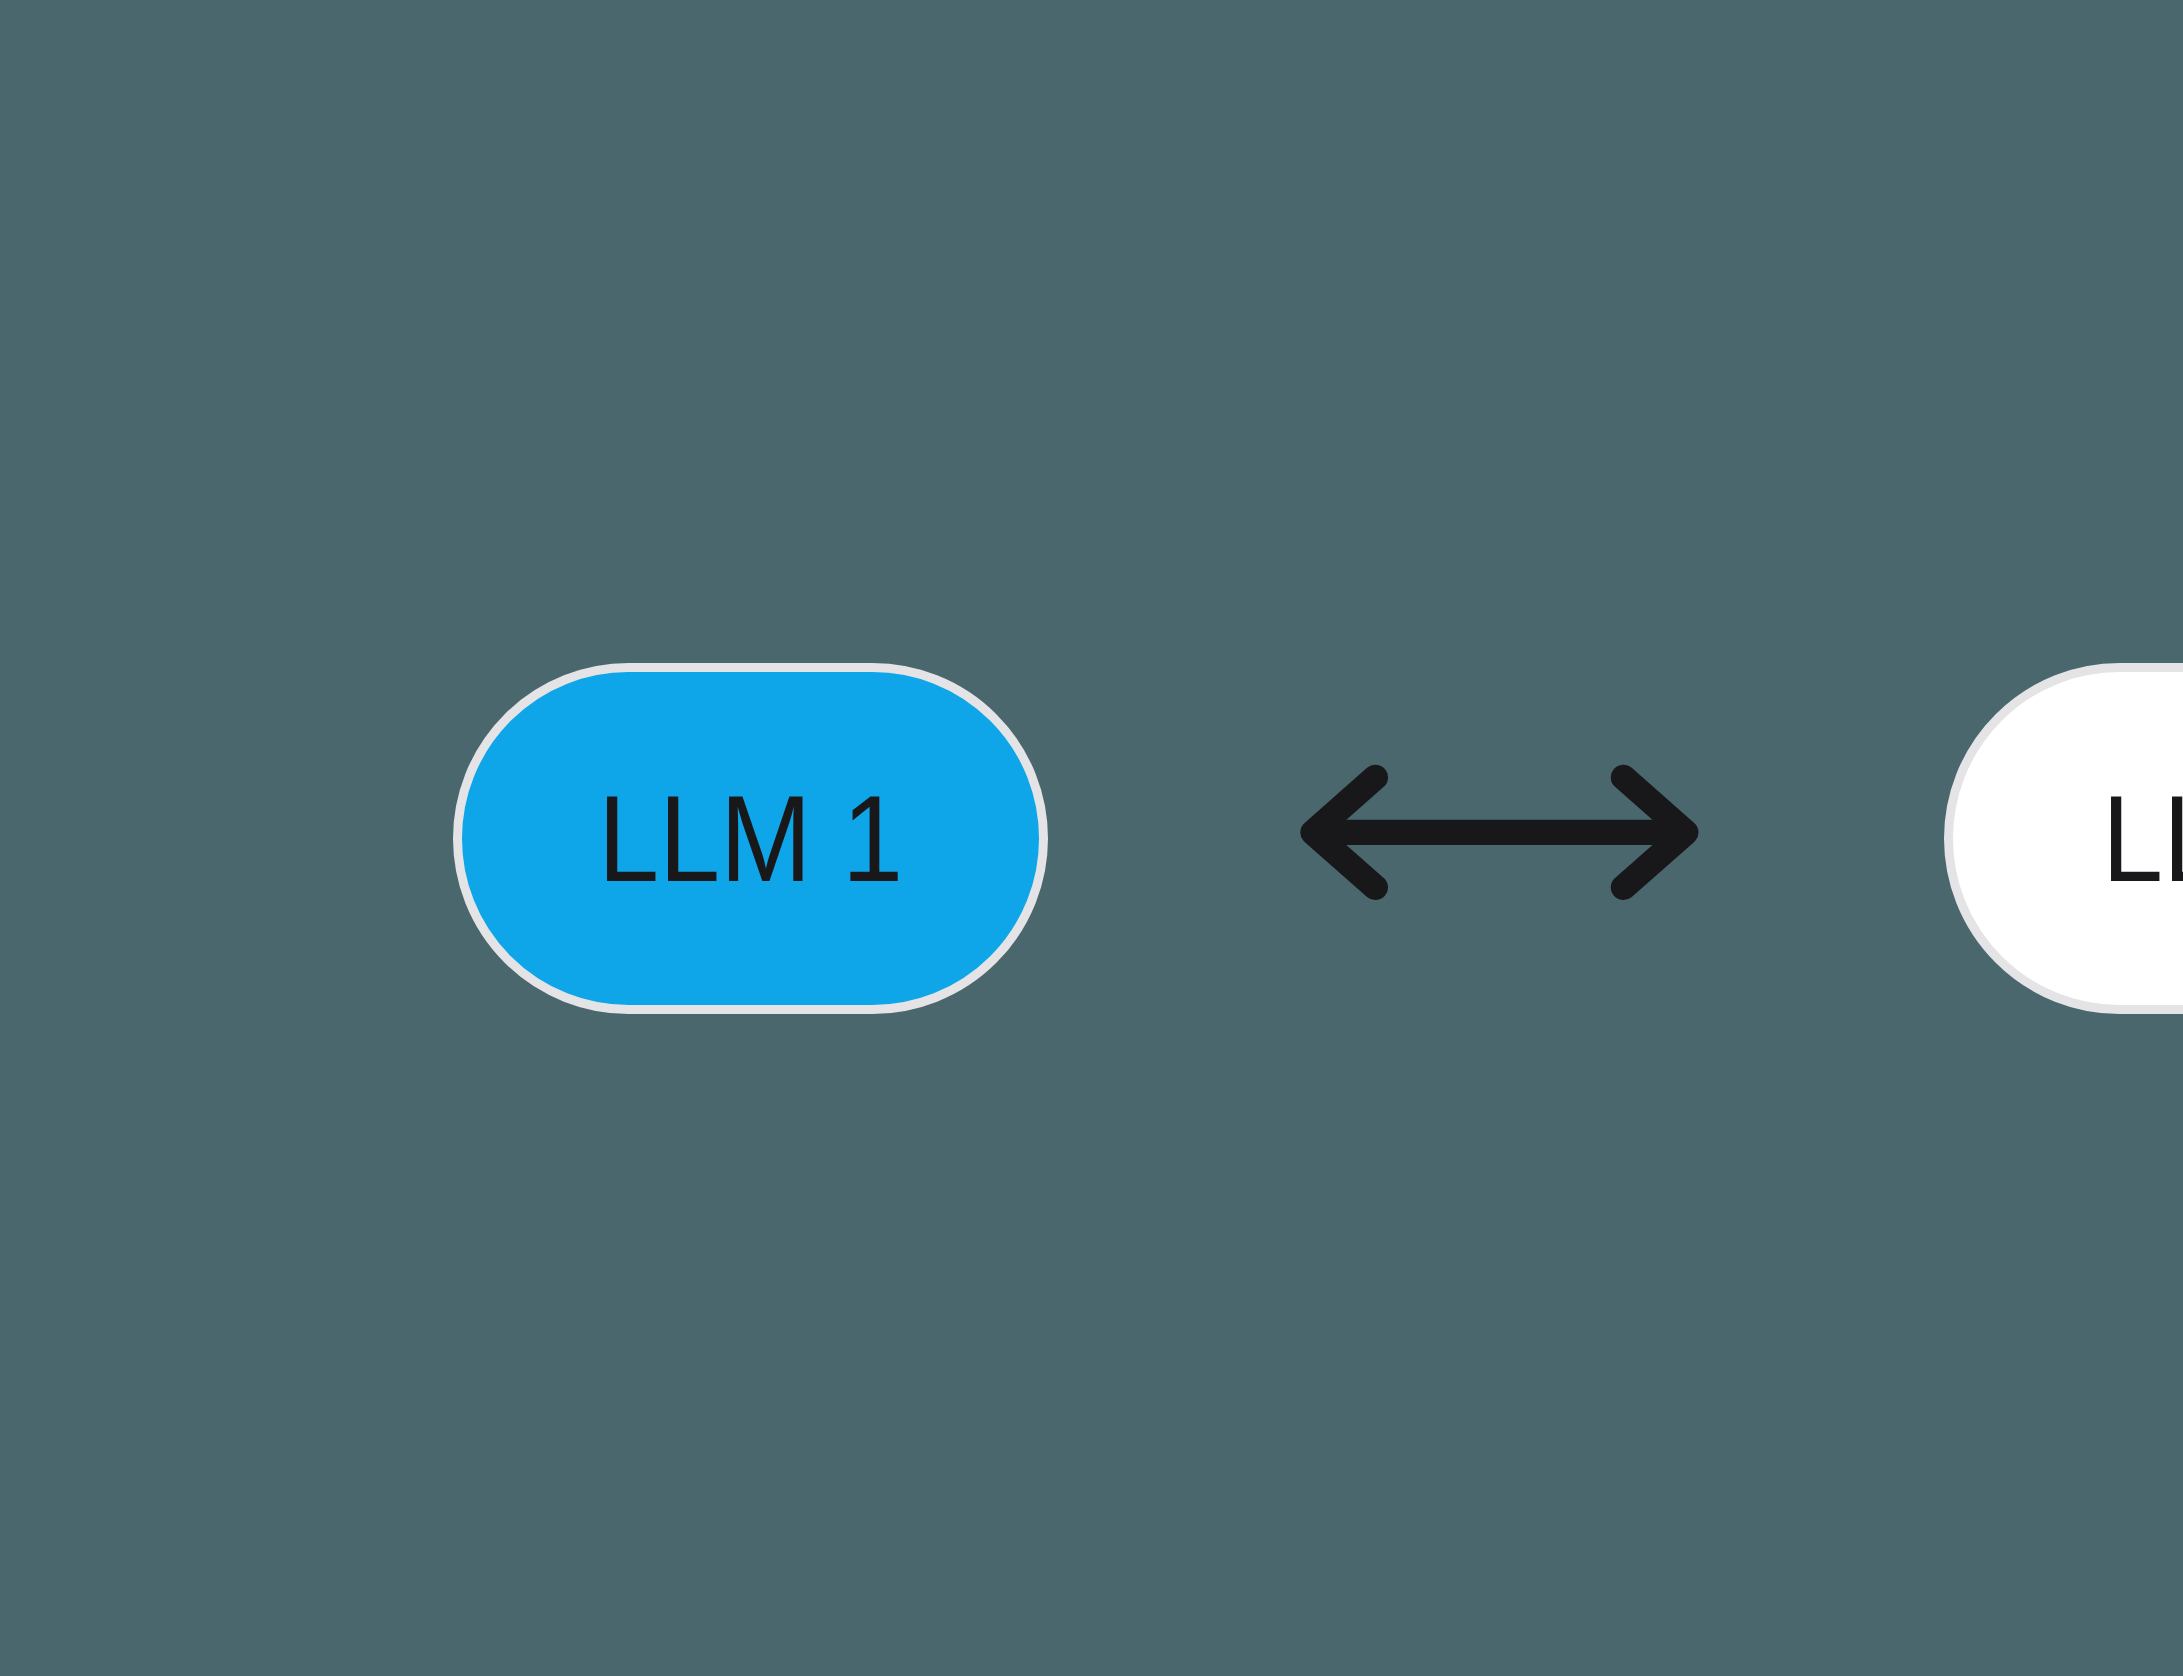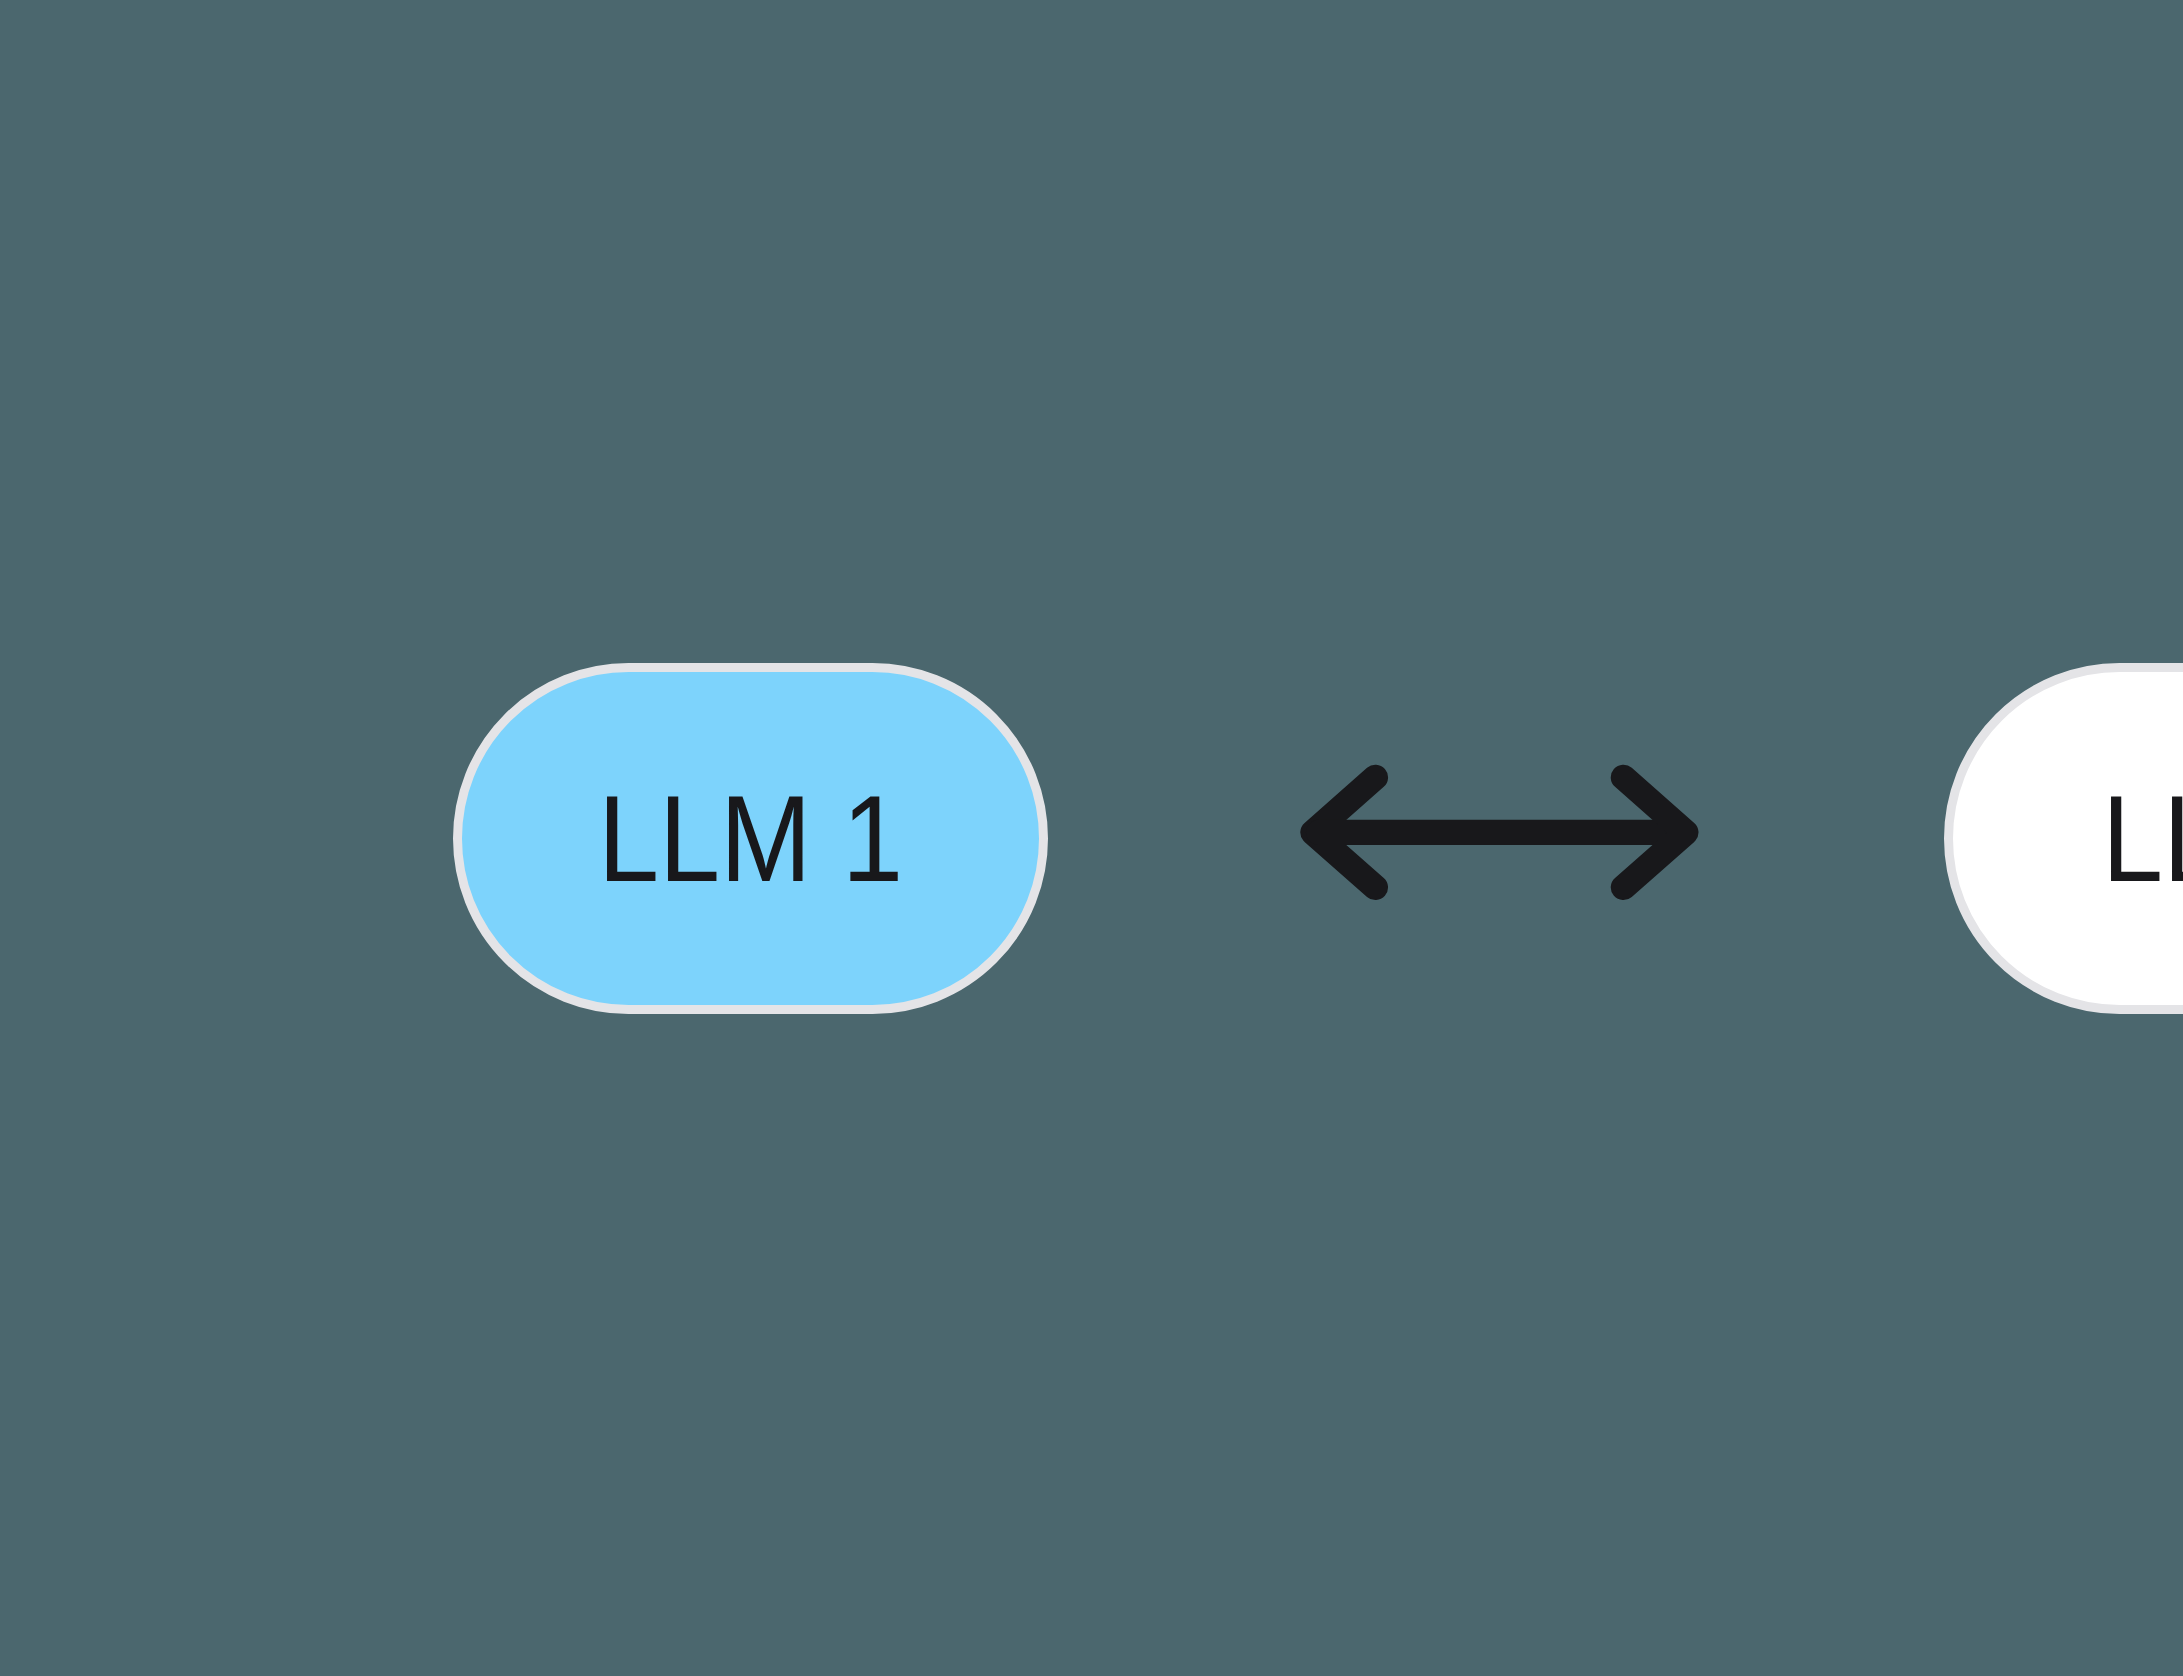--- a/index.html
+++ b/index.html
@@ -46,21 +46,21 @@
     white-space: nowrap;
     transform: scaleX(0.9);
     letter-spacing: 0;
   }
 </style>
 </head>
 <body style="background-color: rgb(75, 103, 110);">
 
 <div class="canvas" style="background-color: rgb(75, 103, 110);">
 
-  <div class="node node-1" style="background-color: #7dd3fc; border-color: rgb(228, 228, 231);">
+  <div class="node node-1" style="background-color: #0ea5e9; border-color: rgb(228, 228, 231);">
     <span class="node-label" style="color: rgb(24, 24, 27);">LLM 1</span>
   </div>
 
   <svg class="arrow-svg" viewBox="0 0 6912 3840" xmlns="http://www.w3.org/2000/svg" aria-hidden="true">
     <g fill="none" stroke="#18181b" stroke-width="58" stroke-linecap="round" stroke-linejoin="round">
       <path d="M 3150 1780 L 3007 1906 L 3150 2032"></path>
       <path d="M 3020 1906 L 3848 1906"></path>
       <path d="M 3718 1780 L 3861 1906 L 3718 2032"></path>
     </g>
   </svg>

